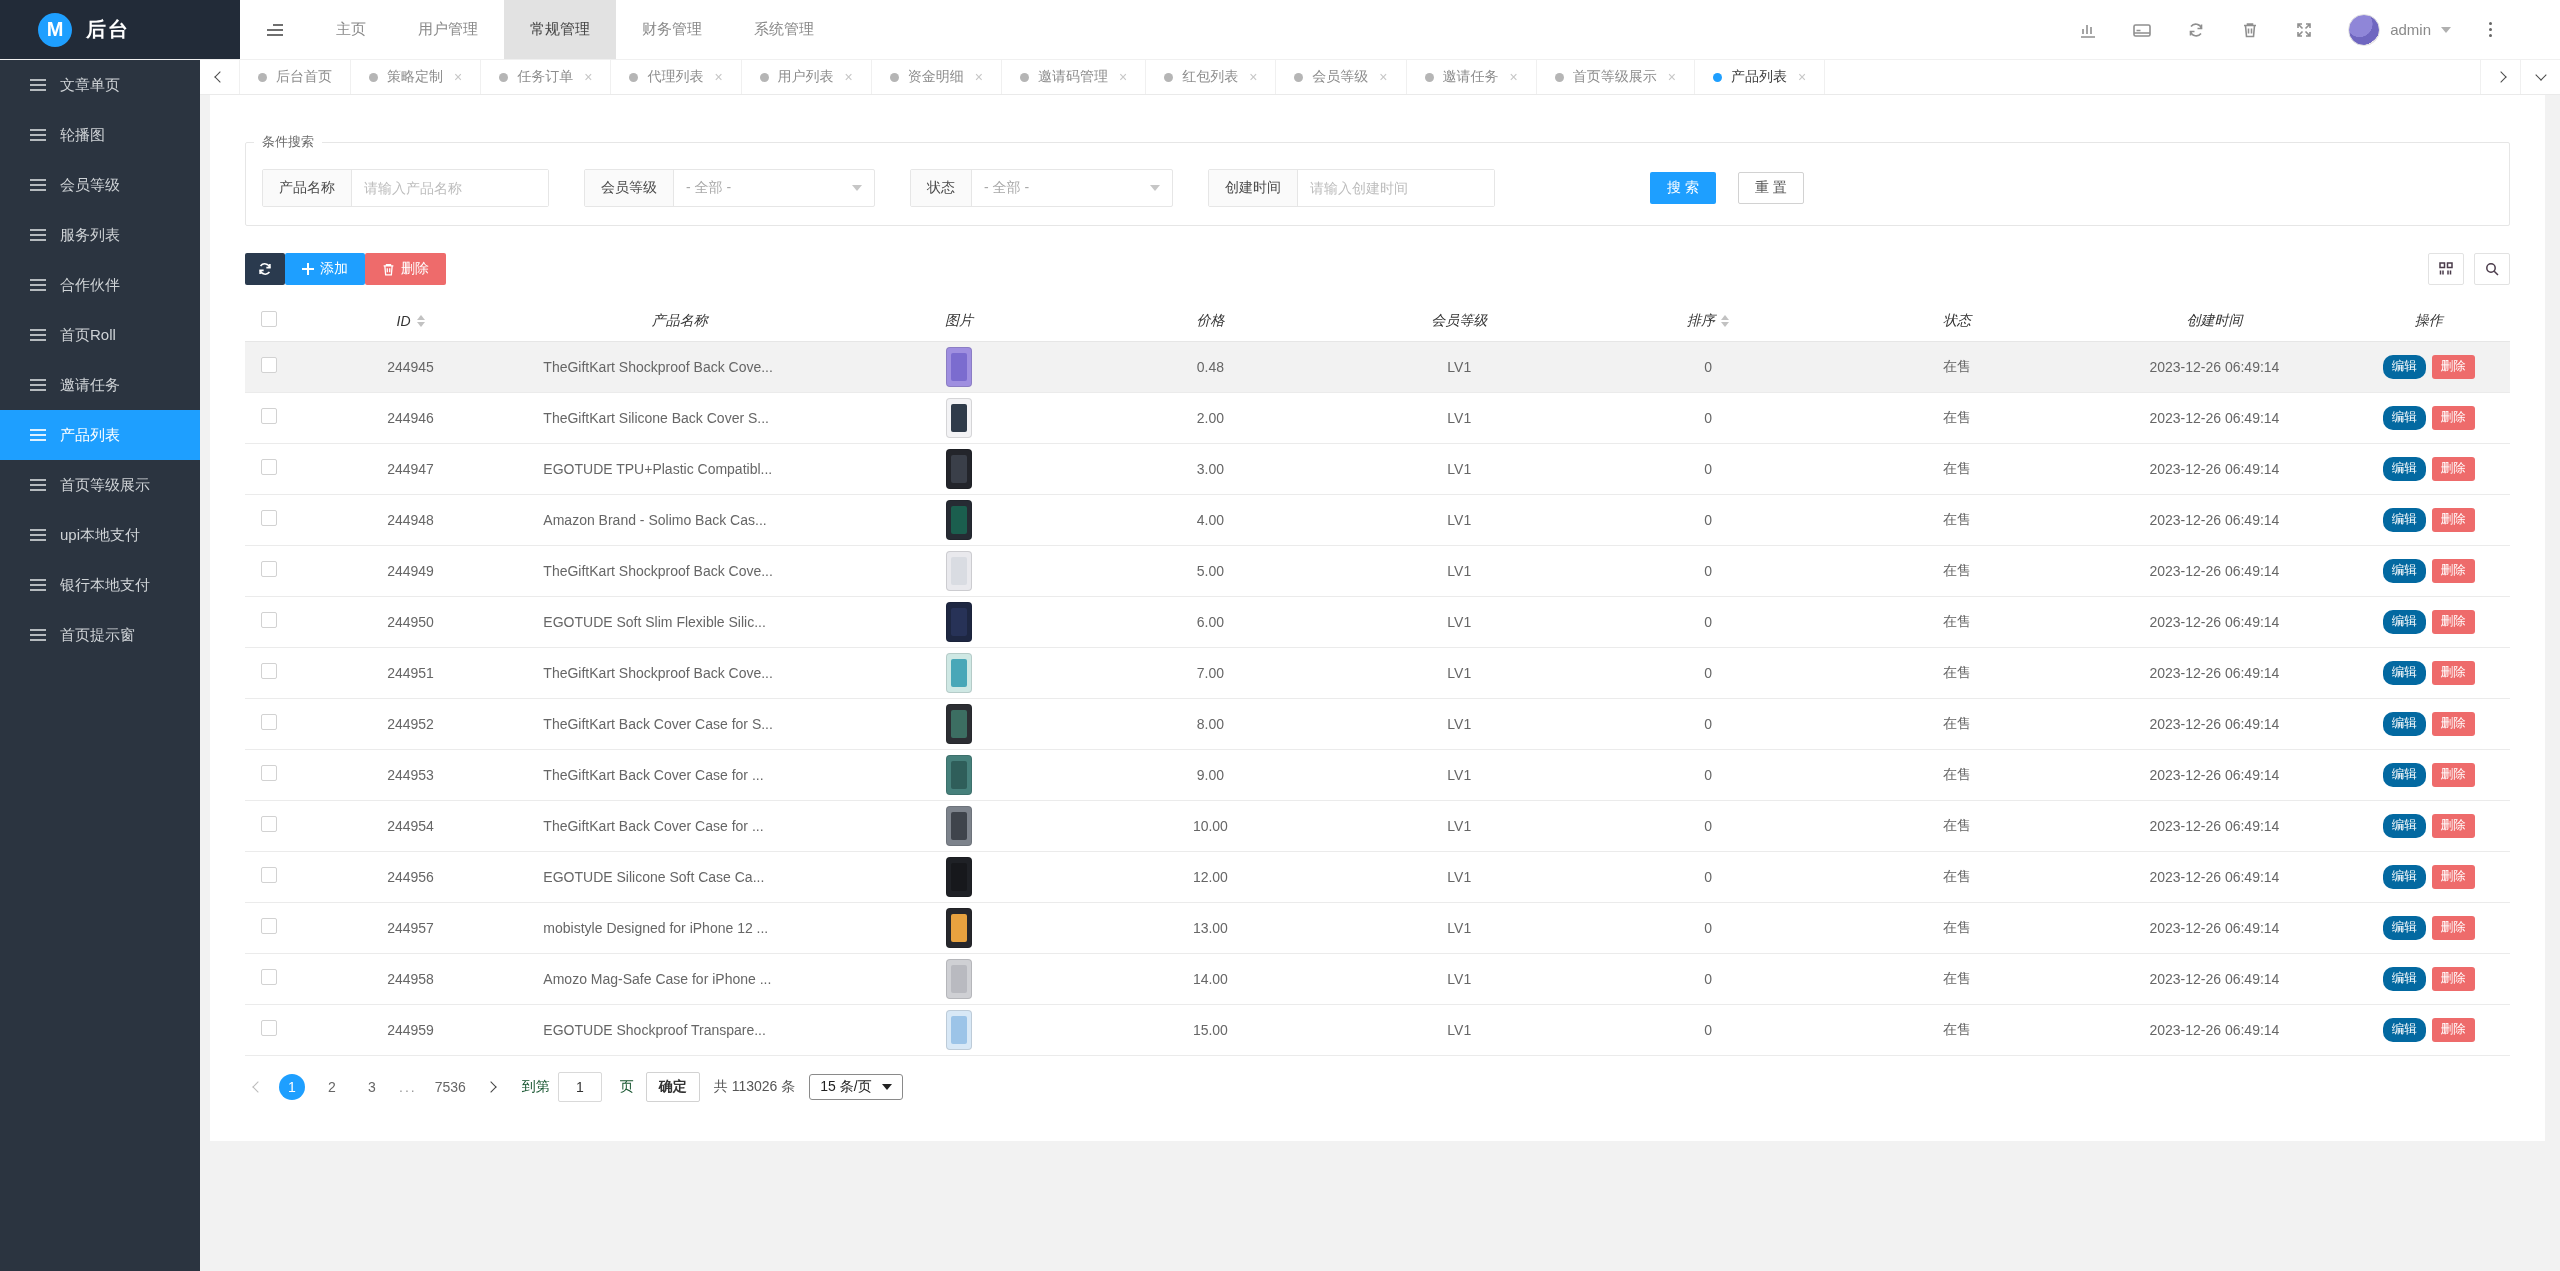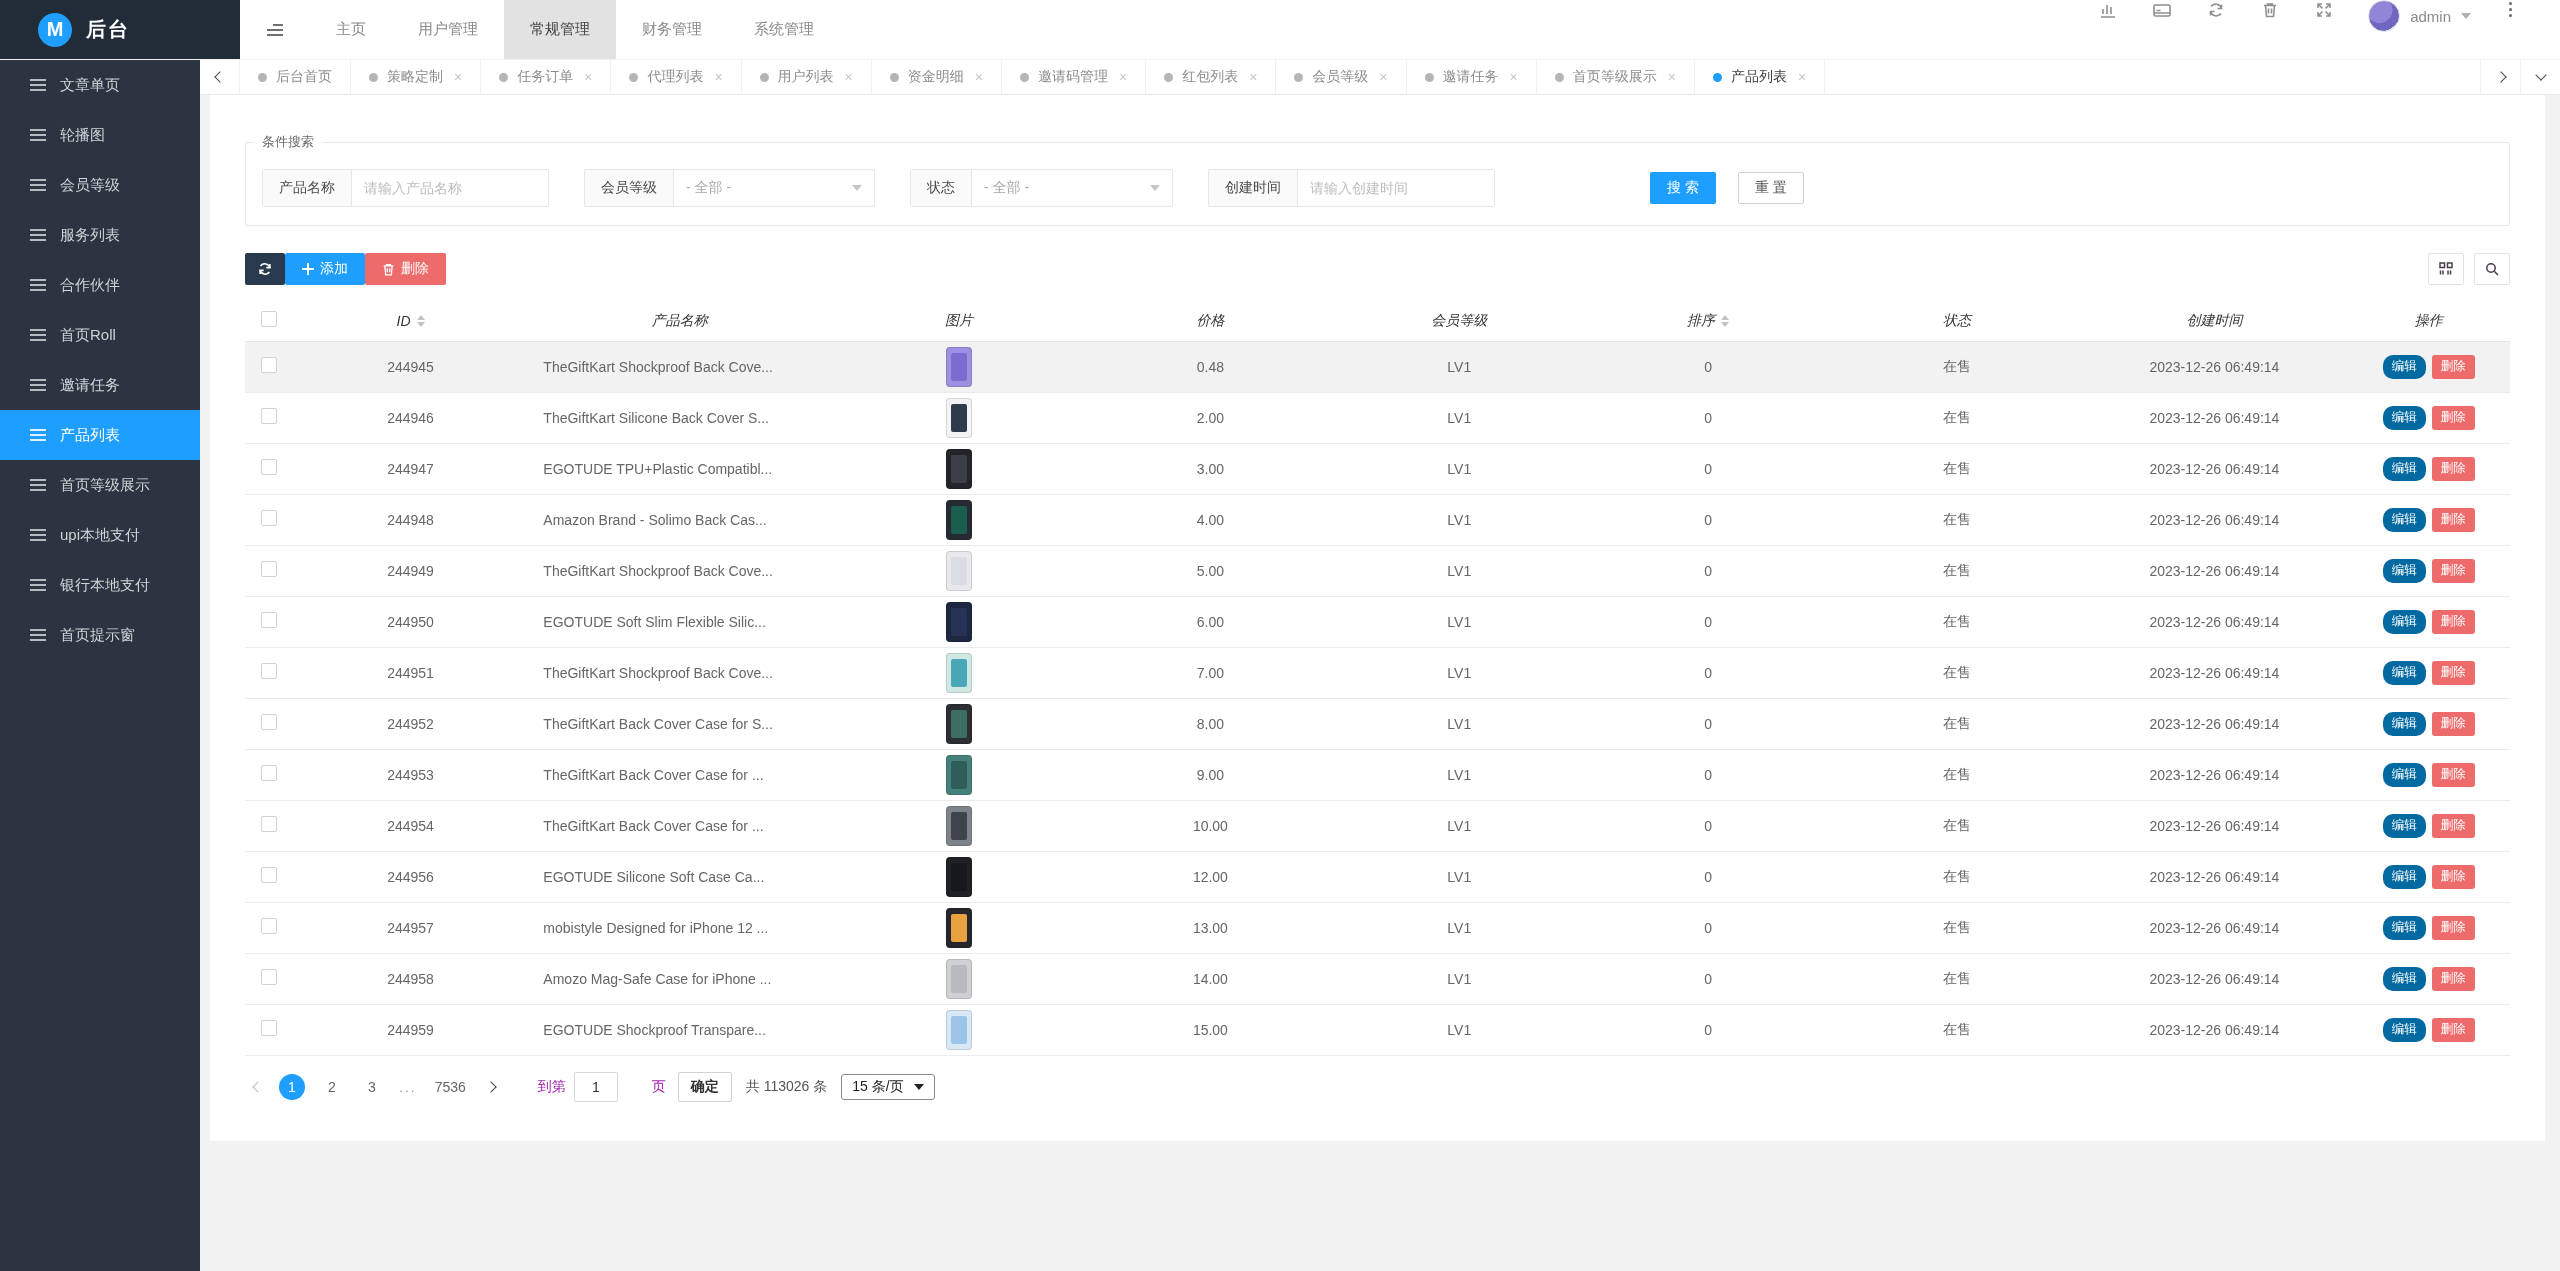--- a/index.html
+++ b/index.html
@@ -16,21 +16,21 @@
   .logo-title { font-size:20px; font-weight:bold; letter-spacing:2px; }
   .hamburger { width:70px; display:flex; align-items:center; justify-content:center; cursor:pointer; }
   .hamburger .bars { position:relative; width:16px; height:12px; }
   .hamburger .bars i { position:absolute; left:0; height:2px; background:#6f6f6f; display:block; }
   .hamburger .bars i:nth-child(1){ top:0; width:10px; left:6px;}
   .hamburger .bars i:nth-child(2){ top:5px; width:16px;}
   .hamburger .bars i:nth-child(3){ top:10px; width:16px;}
   .topmenu { display:flex; align-items:stretch; }
   .topmenu-item { padding:0 26px; display:flex; align-items:center; font-size:15px; color:#8a8a8a; cursor:pointer; }
   .topmenu-item.active { background:#e2e2e2; color:#454545; }
-  .topbar-right { margin-left:auto; display:flex; align-items:flex-start; gap:34px; padding-right:44px; }
+  .topbar-right { margin-left:auto; display:flex; align-items:center; gap:34px; padding-right:64px; }
   .tb-icon { width:20px; height:20px; display:flex; align-items:center; justify-content:center; cursor:pointer; }
   .tb-icon svg { stroke:#8f8f8f; fill:none; stroke-width:1.6; }
   .user-box { display:flex; align-items:center; gap:10px; cursor:pointer; }
   .avatar { width:32px; height:32px; border-radius:50%;
     background:radial-gradient(circle at 35% 30%, #8f86d8 0 45%, #6f66c0 46% 75%, #efe7ee 76%); border:1px solid #e3e3e3; }
   .username { font-size:15px; color:#8a8a8a; }
   .caret-down { width:0; height:0; border-left:5px solid transparent; border-right:5px solid transparent; border-top:6px solid #b0b0b0; }
   .kebab { display:flex; flex-direction:column; gap:3px; cursor:pointer; padding:2px 4px;}
   .kebab i { width:3px; height:3px; border-radius:50%; background:#666; display:block;}
 
@@ -110,21 +110,21 @@
   .mini-del { background:#ee6b6b; }
 
   
   .pager { display:flex; align-items:center; margin-top:16px; font-size:14px; color:#666; gap:8px; }
   .pg-nav { width:26px; height:26px; display:flex; align-items:center; justify-content:center; cursor:pointer; }
   .pg-nav .chev { border-color:#bbb; }
   .pg-nav.next .chev { border-color:#444; }
   .pg-page { min-width:26px; height:26px; border-radius:50%; display:flex; align-items:center; justify-content:center; cursor:pointer; padding:0 4px; }
   .pg-page.active { background:#1E9FFF; color:#fff; }
   .pg-ellipsis { color:#999; letter-spacing:2px; }
-  .pg-goto { color:#a21caf; margin-left:26px; }
+  .pg-goto { color:#14532d; margin-left:10px; }
   .pg-input { width:44px; height:30px; border:1px solid #d9d9d9; border-radius:2px; text-align:center; font-size:14px; color:#333; outline:none; }
   .pg-confirm { height:30px; padding:0 12px; border:1px solid #d2d2d2; border-radius:2px; background:#fff;
     display:flex; align-items:center; font-size:14px; color:#333; font-weight:bold; cursor:pointer; margin-left:4px; }
   .pg-total { margin-left:6px; color:#555; }
   .pg-size { height:26px; border:1px solid #8a8a8a; border-radius:3px; background:#fff; display:flex; align-items:center;
     gap:10px; padding:0 10px; font-size:14px; color:#222; cursor:pointer; margin-left:6px; }
   .pg-size .sel-caret{ border-top-color:#222; }
 </style>
 </head>
 <body>

